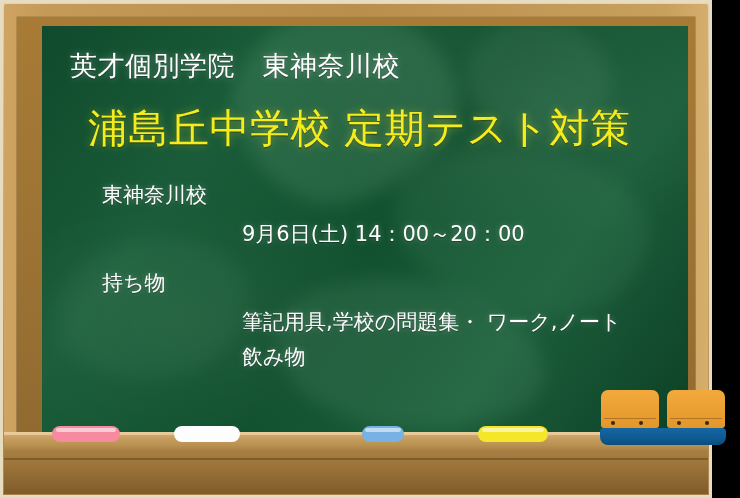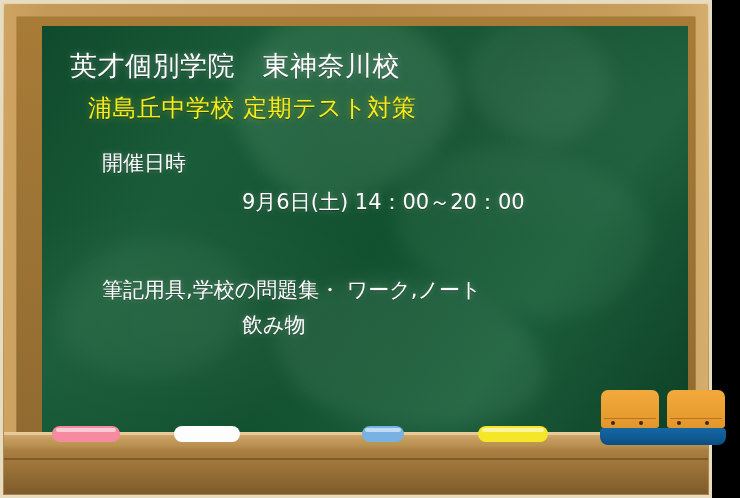--- a/index.html
+++ b/index.html
@@ -54,21 +54,21 @@
        transform:rotate(24deg);border-radius:52% 48% 40% 60%/60% 42% 58% 40%;}
 
   
   .content{position:relative;z-index:3;padding:22px 0 0 0;}
   .line{white-space:pre;}
   .title{
     color:#ffffff;font-size:27px;letter-spacing:.5px;padding-left:28px;
     text-shadow:0 0 7px rgba(255,255,255,.34),0 1px 1px rgba(0,0,0,.45);
   }
   .subtitle{
-    color:#f5ec1d;font-size:24px;letter-spacing:.5px;padding-left:46px;margin-top:8px;
+    color:#f5ec1d;font-size:40px;letter-spacing:.5px;padding-left:46px;margin-top:17px;
     text-shadow:0 0 9px rgba(245,236,29,.40),0 1px 1px rgba(0,0,0,.45);
   }
   .rows{margin-top:28px;color:#ffffff;font-size:21px;line-height:1.05;}
   .row{display:flex;padding-left:60px;margin-bottom:27px;
        text-shadow:0 0 6px rgba(255,255,255,.28),0 1px 1px rgba(0,0,0,.4);}
   .row-label{width:140px;flex:0 0 140px;}
   .row-value{flex:1;margin-top:39px;}
   .row-cont{padding-left:200px;margin-top:-14px;margin-bottom:21px;
             text-shadow:0 0 6px rgba(255,255,255,.28),0 1px 1px rgba(0,0,0,.4);font-family:Liberation Serif, serif;}
 
@@ -115,25 +115,26 @@
 
     <div class="content">
 
       <div class="title line">英才個別学院　東神奈川校</div>
 
       <div class="subtitle line">浦島丘中学校 定期テスト対策</div>
 
       <div class="rows">
 
         <div class="row">
-          <span class="row-label line">開催日時</span>
+          <span class="row-label line">東神奈川校</span>
           <span class="row-value line">9月6日(土) 14：00～20：00</span>
         </div>
 
         <div class="row">
+          <span class="row-label line">持ち物</span>
           <span class="row-value line">筆記用具,学校の問題集・ ワーク,ノート</span>
         </div>
         <div class="row-cont line">飲み物</div>
 
 
       </div>
     </div>
   </div>
 
   <div class="chalk" style="left:52px;bottom:56px;width:68px;background:#f58aa0;"></div>

